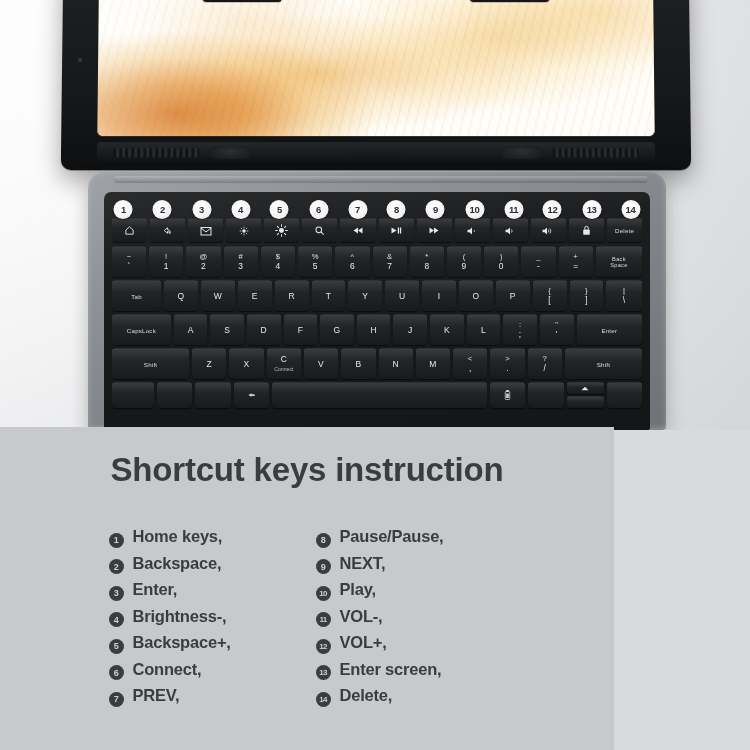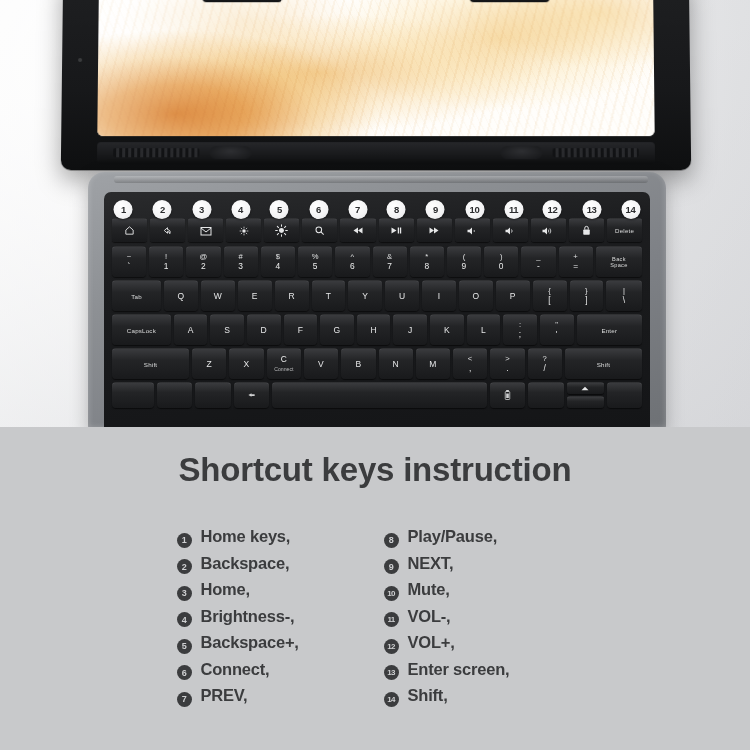--- a/index.html
+++ b/index.html
@@ -148,21 +148,21 @@
     background:radial-gradient(circle at 38% 32%,#ffffff 0%,#f3f3f4 60%,#e2e3e5 100%);
     color:#2b2c2e;font-size:9.5px;font-weight:bold;
     display:flex;align-items:center;justify-content:center;
     box-shadow:0 1px 2px rgba(0,0,0,.45);
     transform:translateX(-50%);
     letter-spacing:-.4px;
   }
 
   
   .panel{
-    position:absolute;left:0;top:427px;width:750px;height:323px;
+    position:absolute;left:0;top:427px;width:614px;height:323px;
     background:#c8c9cb;
   }
   .panel-title{
     position:absolute;left:0;right:0;top:24px;
     text-align:center;
     font-size:33px;font-weight:bold;color:#3b3c3e;
     letter-spacing:-.2px;
   }
   .cols{
     position:absolute;left:0;right:0;top:100px;
@@ -633,21 +633,21 @@
         <div class="item">
           <span class="num">1</span>
           <span class="txt">Home keys,</span>
         </div>
         <div class="item">
           <span class="num">2</span>
           <span class="txt">Backspace,</span>
         </div>
         <div class="item">
           <span class="num">3</span>
-          <span class="txt">Home,</span>
+          <span class="txt">Enter,</span>
         </div>
         <div class="item">
           <span class="num">4</span>
           <span class="txt">Brightness-,</span>
         </div>
         <div class="item">
           <span class="num">5</span>
           <span class="txt">Backspace+,</span>
         </div>
         <div class="item">
@@ -656,43 +656,43 @@
         </div>
         <div class="item">
           <span class="num">7</span>
           <span class="txt">PREV,</span>
         </div>
       </div>
 
       <div class="col right">
         <div class="item">
           <span class="num">8</span>
-          <span class="txt">Play/Pause,</span>
+          <span class="txt">Pause/Pause,</span>
         </div>
         <div class="item">
           <span class="num">9</span>
           <span class="txt">NEXT,</span>
         </div>
         <div class="item">
           <span class="num wide">10</span>
-          <span class="txt">Mute,</span>
+          <span class="txt">Play,</span>
         </div>
         <div class="item">
           <span class="num wide">11</span>
           <span class="txt">VOL-,</span>
         </div>
         <div class="item">
           <span class="num wide">12</span>
           <span class="txt">VOL+,</span>
         </div>
         <div class="item">
           <span class="num wide">13</span>
           <span class="txt">Enter screen,</span>
         </div>
         <div class="item">
           <span class="num wide">14</span>
-          <span class="txt">Shift,</span>
+          <span class="txt">Delete,</span>
         </div>
       </div>
     </div>
   </div>
 
 </div>
 
 </body></html>

